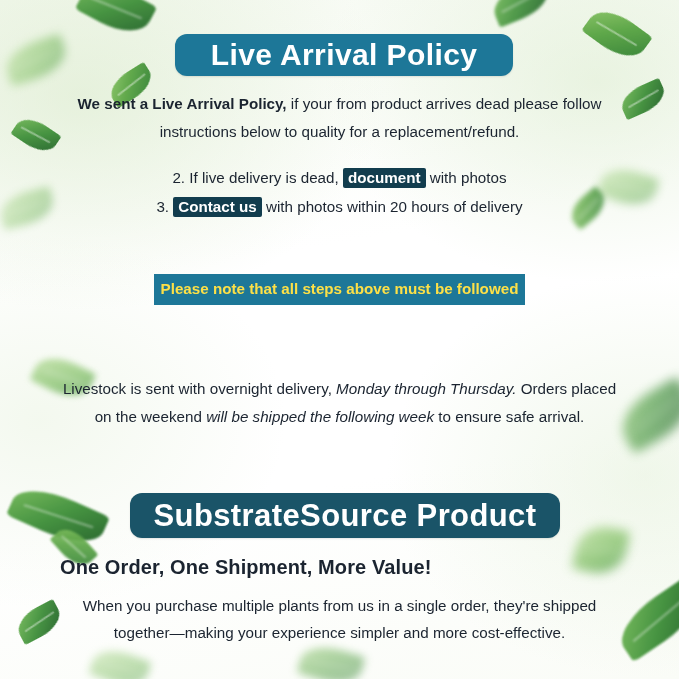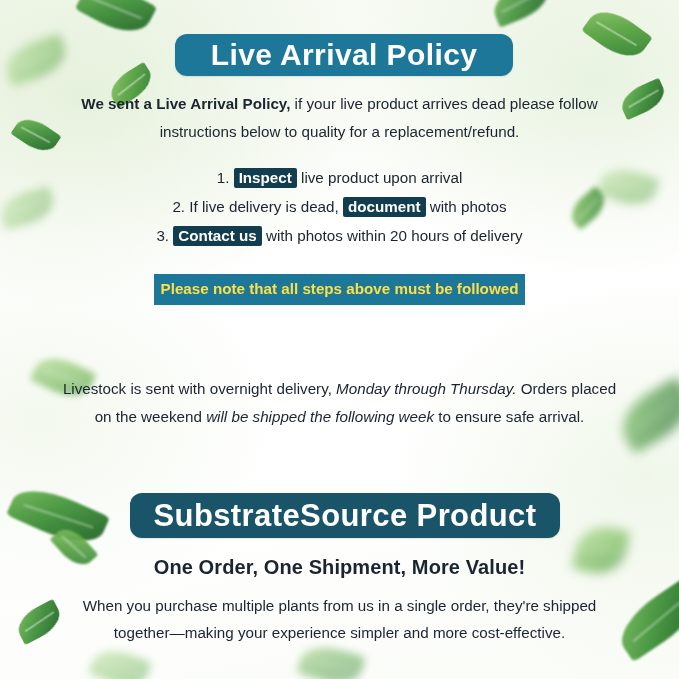--- a/index.html
+++ b/index.html
@@ -152,21 +152,20 @@
     left: 60px;
     top: 375px;
     width: 559px;
   }
 
   #tagline {
     position: absolute;
     left: 60px;
     top: 556px;
     width: 559px;
-    text-align: center;
     font-size: 20px;
     font-weight: 700;
     color: #1b2430;
     letter-spacing: 0.1px;
   }
 
   #value-para {
     left: 60px;
     top: 592px;
     width: 559px;
@@ -202,28 +201,24 @@
     <div class="leaf pale" style="left:576px; top:526px;  width:50px; height:48px; transform:rotate(12deg);  filter:blur(5.5px); opacity:.75;"></div>
     <div class="leaf dark" style="left:614px; top:598px;  width:92px; height:42px; transform:rotate(-34deg); filter:blur(1.2px); opacity:.96;"></div>
     <div class="leaf" style="left:300px; top:648px;  width:62px; height:34px; transform:rotate(16deg);  filter:blur(4.5px); opacity:.5;"></div>
   </div>
 
   <div class="content">
 
     <div class="banner" id="banner-policy">Live Arrival Policy</div>
 
     <div class="para" id="intro-para">
-      <b>We sent a Live Arrival Policy,</b><span> if your live product arrives dead please follow instructions below to quality for a replacement/refund.</span>
+      <b>We sent a Live Arrival Policy,</b><span> if your from product arrives dead please follow instructions below to quality for a replacement/refund.</span>
     </div>
 
     <div class="steps">
-      <div class="step-line">
-        <span>1.</span>
-        <span></span><span class="chip">Inspect</span><span> live product upon arrival</span>
-      </div>
       <div class="step-line">
         <span>2.</span><span> If live delivery is dead, </span><span class="chip">document</span><span> with photos</span>
       </div>
       <div class="step-line">
         <span>3.</span>
         <span></span><span class="chip">Contact us</span><span> with photos within 20 hours of delivery</span>
       </div>
     </div>
 
     <div id="note-block">

